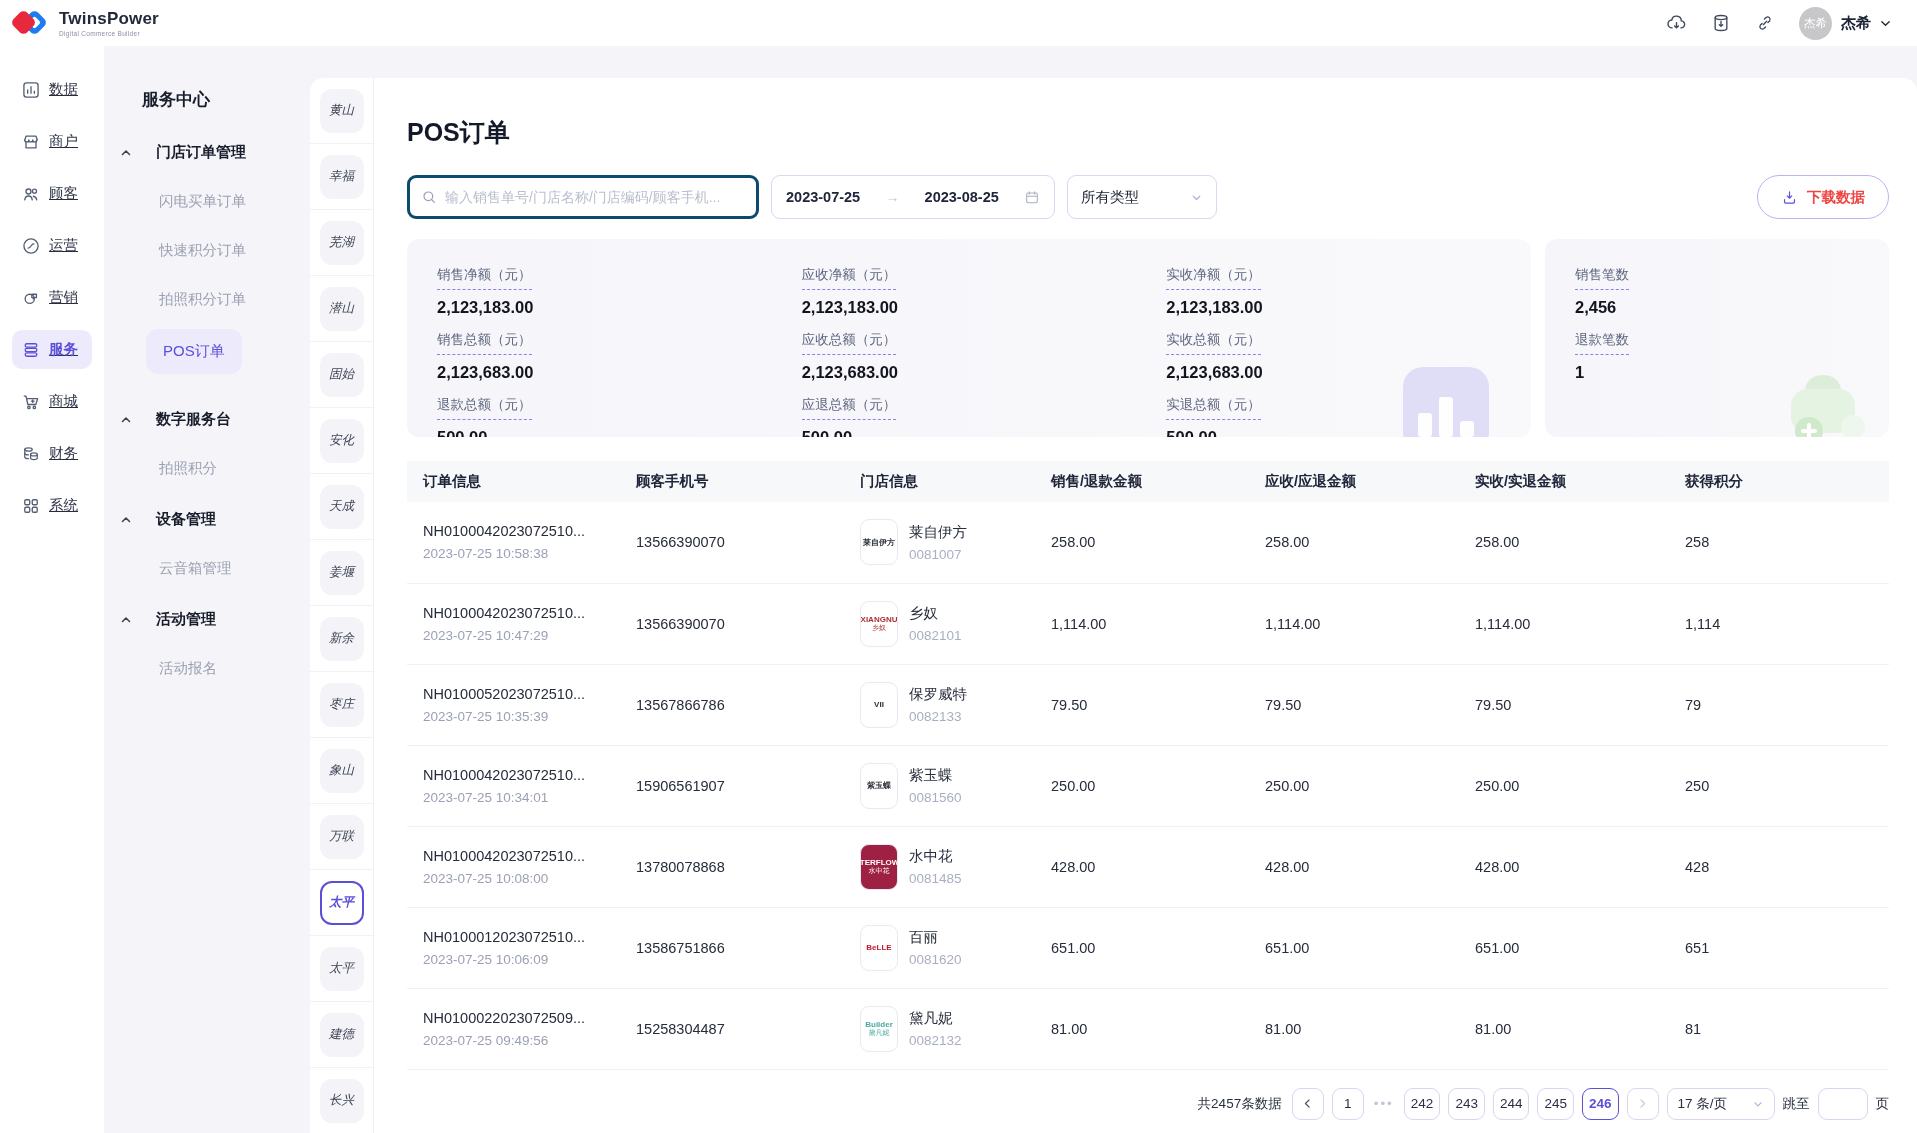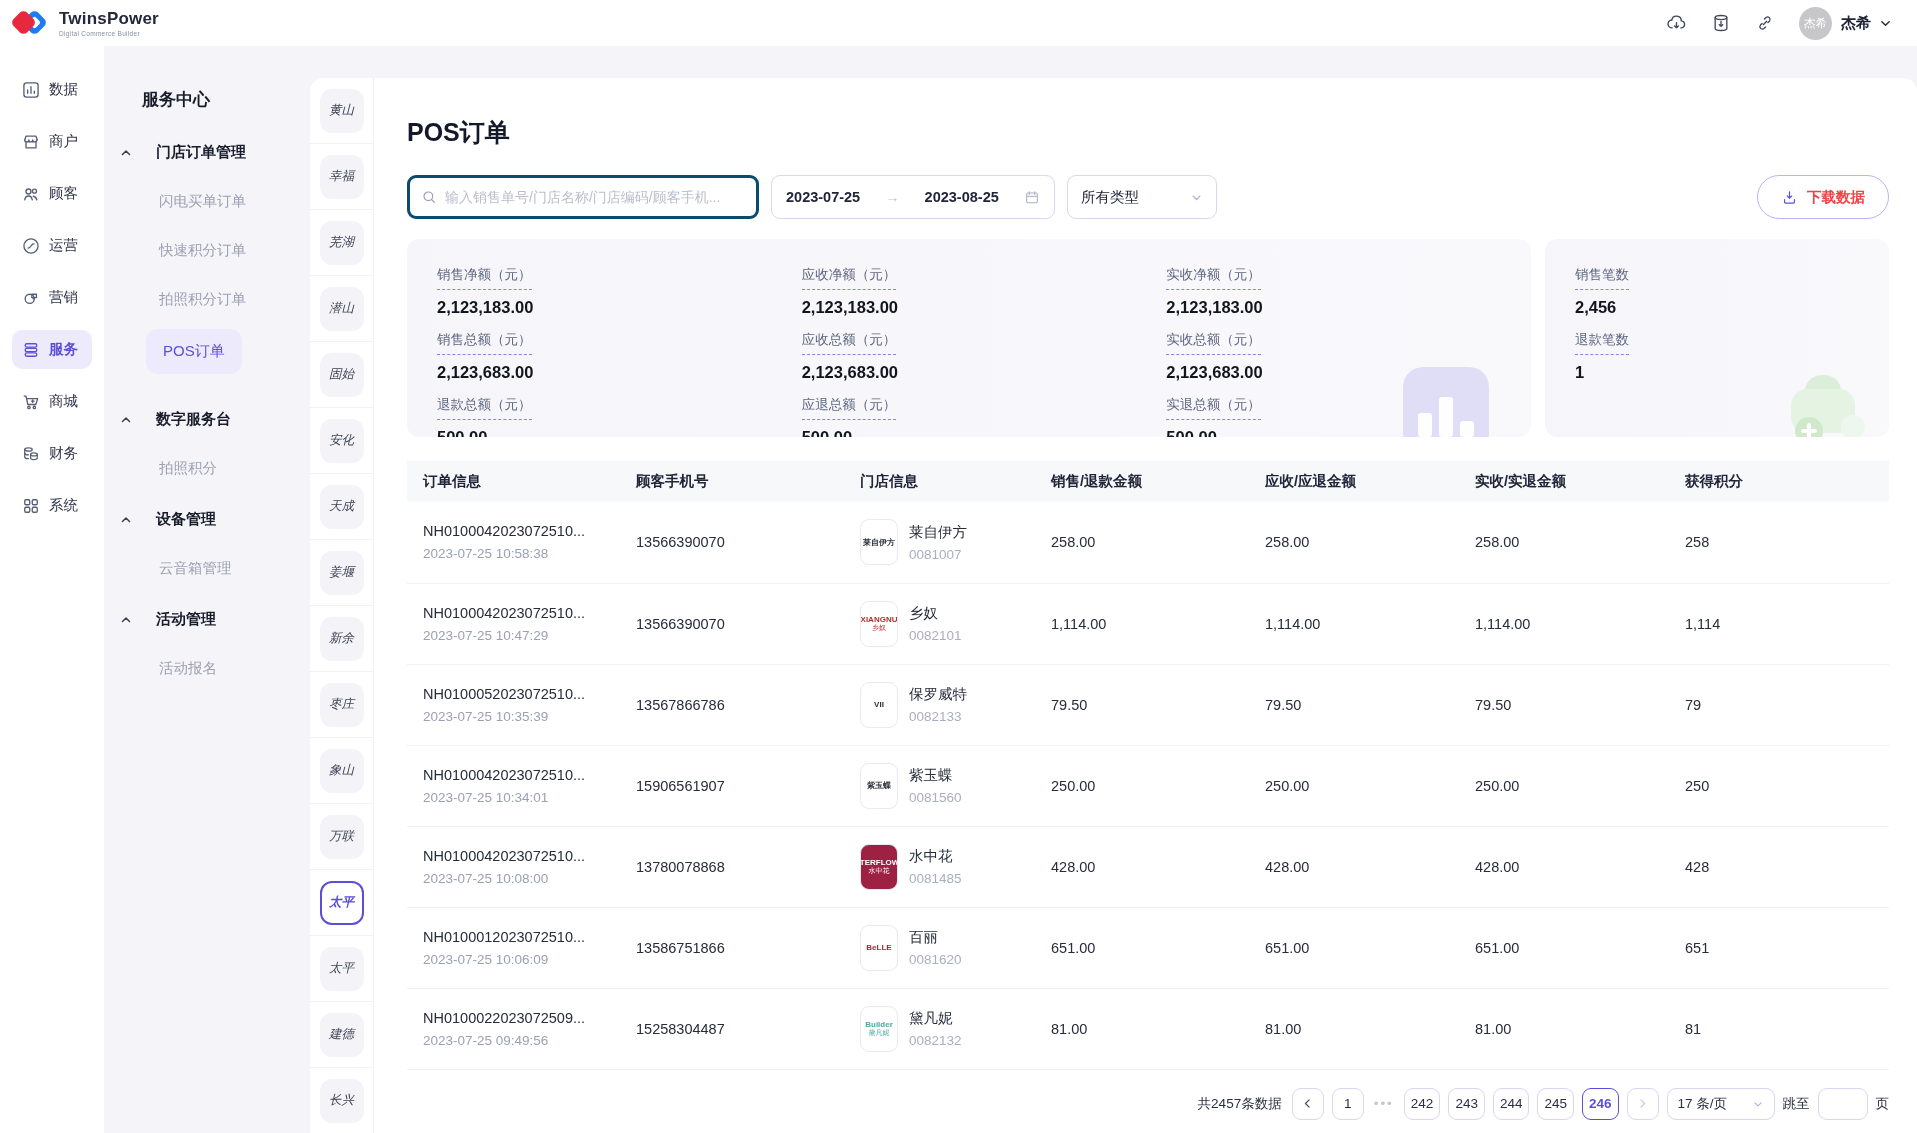--- a/index.html
+++ b/index.html
@@ -23,21 +23,21 @@
   .tb-icon { display:flex; align-items:center; cursor:pointer; }
   .tb-icon svg { stroke:#3F475C; }
   .user { display:flex; align-items:center; gap:9px; cursor:pointer; }
   .avatar { width:33px; height:33px; border-radius:50%; background:#C7C7C9; color:#fff; font-size:11.5px; display:flex; align-items:center; justify-content:center; }
   .user-name { font-size:15px; font-weight:700; color:#1E2436; }
 
   
   .body { flex:1; display:flex; min-height:0; }
 
   
-  .rail { width:104px; background:#fff; padding:24px 12px 0 12px; display:flex; flex-direction:column; gap:13px; flex:0 0 auto; }
+  .rail { width:104px; background:#fff; padding:24px 12px 0 12px; display:flex; flex-direction:column; gap:13px; flex:0 0 auto;text-decoration:underline; }
   .rail-item { display:flex; align-items:center; gap:8px; height:39px; padding:0 9px; border-radius:10px; font-size:14.5px; color:#2E3448; cursor:pointer; }
   .rail-item .ric { color:#565E75; display:flex; }
   .rail-item .ric svg { stroke:currentColor; }
   .rail-item.active { background:#EDEBFB; color:#5B4FD8; font-weight:700; }
   .rail-item.active .ric { color:#5B4FD8; }
 
   
   .sidebar { width:206px; flex:0 0 auto; padding-top:42px; }
   .sidebar-title { font-size:17px; font-weight:700; color:#181D2C; margin-left:38px; }
   .group-header { display:flex; align-items:center; gap:24px; font-size:15px; font-weight:700; color:#181D2C; margin:32px 0 0 16px; cursor:pointer; }

